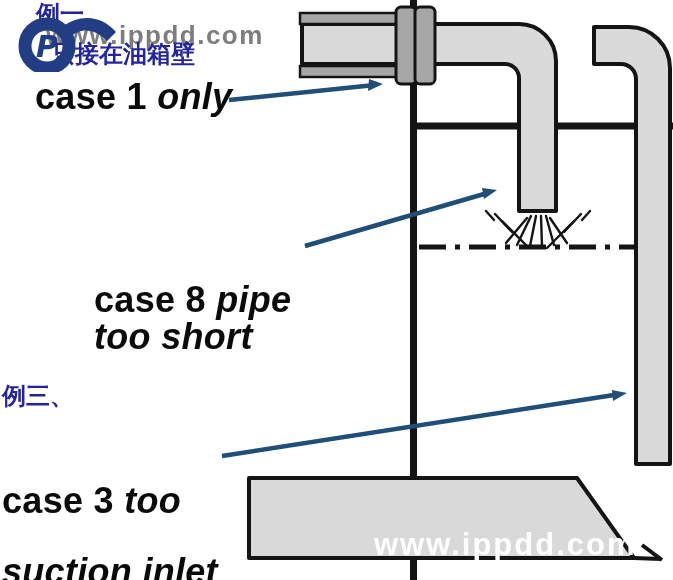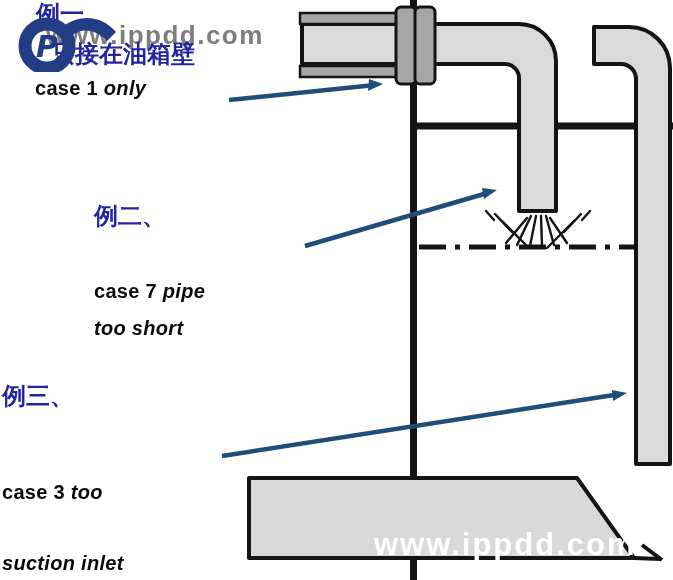--- a/index.html
+++ b/index.html
@@ -20,21 +20,21 @@
     color:#ffffff; white-space:nowrap;
   }
   .cn {
     position:absolute; z-index:3; white-space:nowrap;
     font-family:"Liberation Serif","DejaVu Serif",serif;
     font-size:24px; color:#2424a0; font-weight:600; line-height:1.1;
   }
   .en {
     position:absolute; z-index:3; white-space:nowrap;
     font-family:"Liberation Sans","DejaVu Sans",sans-serif;
-    font-size:20px; font-weight:bold; color:#0a0a0a;
+    font-size:36px; font-weight:bold; color:#0a0a0a;
     letter-spacing:0.3px; line-height:1.1;
   }
   .en .it { font-style:italic; }
   #logo { position:absolute; left:6px; top:8px; z-index:4; }
 </style>
 </head>
 <body>
 
 <div id="canvas">
 
@@ -97,22 +97,21 @@
     </g>
   </svg>
 
   <div class="wm-top">www.ippdd.com</div>
   <div class="wm-bottom">www.ippdd.com</div>
 
   <div class="cn" style="left:36px; top:1px">例一、</div>
   <div class="cn" style="left:51px; top:41px">只接在油箱壁</div>
   <div class="en" style="left:35px; top:77px"><span>case 1 </span><span class="it">only</span></div>
 
-  <div class="cn" style="left:94px; top:203px">例二、</div>
-  <div class="en" style="left:94px; top:280px"><span>case 7 </span><span class="it">pipe</span></div>
+  <div class="en" style="left:94px; top:280px"><span>case 8 </span><span class="it">pipe</span></div>
   <div class="en" style="left:94px; top:317px"><span class="it">too short</span></div>
 
   <div class="cn" style="left:2px; top:383px">例三、</div>
   <div class="en" style="left:2px; top:481px"><span>case 3 </span><span class="it">too</span></div>
   <div class="en" style="left:2px; top:552px"><span class="it">suction inlet</span></div>
 
   <svg id="logo" width="114" height="64" viewBox="0 0 114 64">
     <g>
       <circle cx="41" cy="38" r="22" fill="none" stroke="#233d85" stroke-width="13"></circle>
       <path d="M56 19 C 75 5, 96 8, 110 24 L 101 33 C 89 20, 74 19, 63 30 Z" fill="#233d85"></path>

